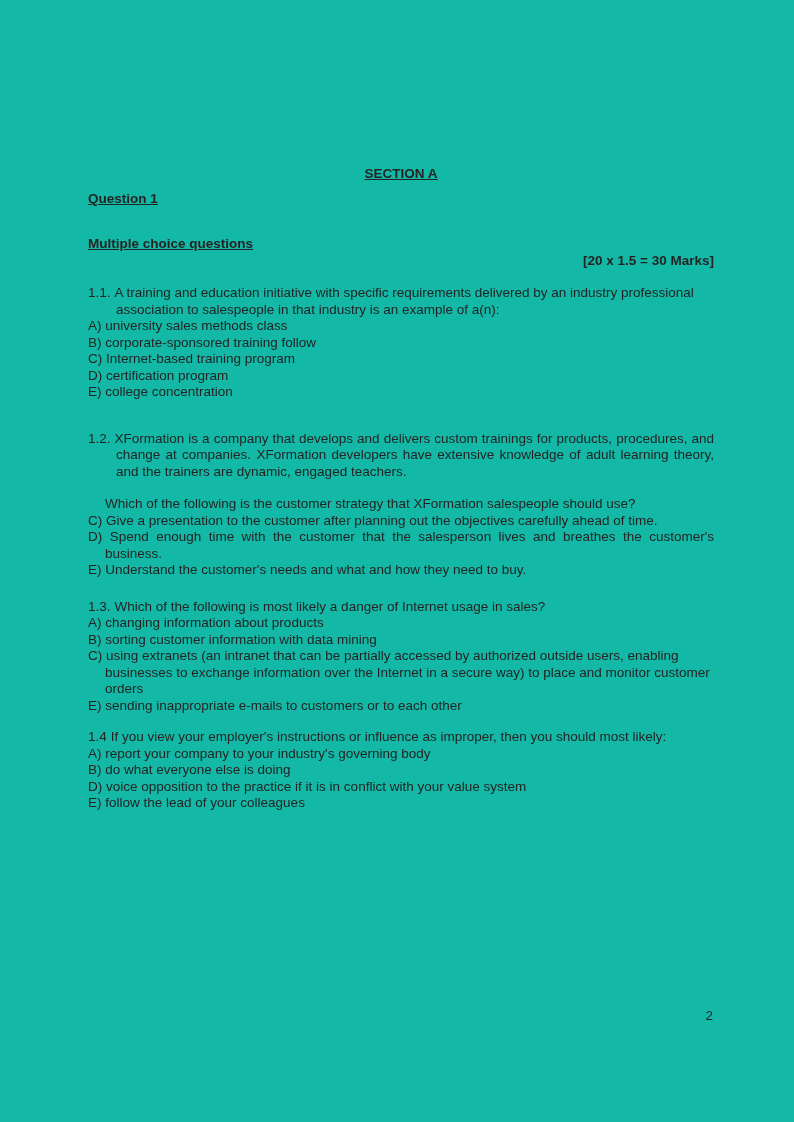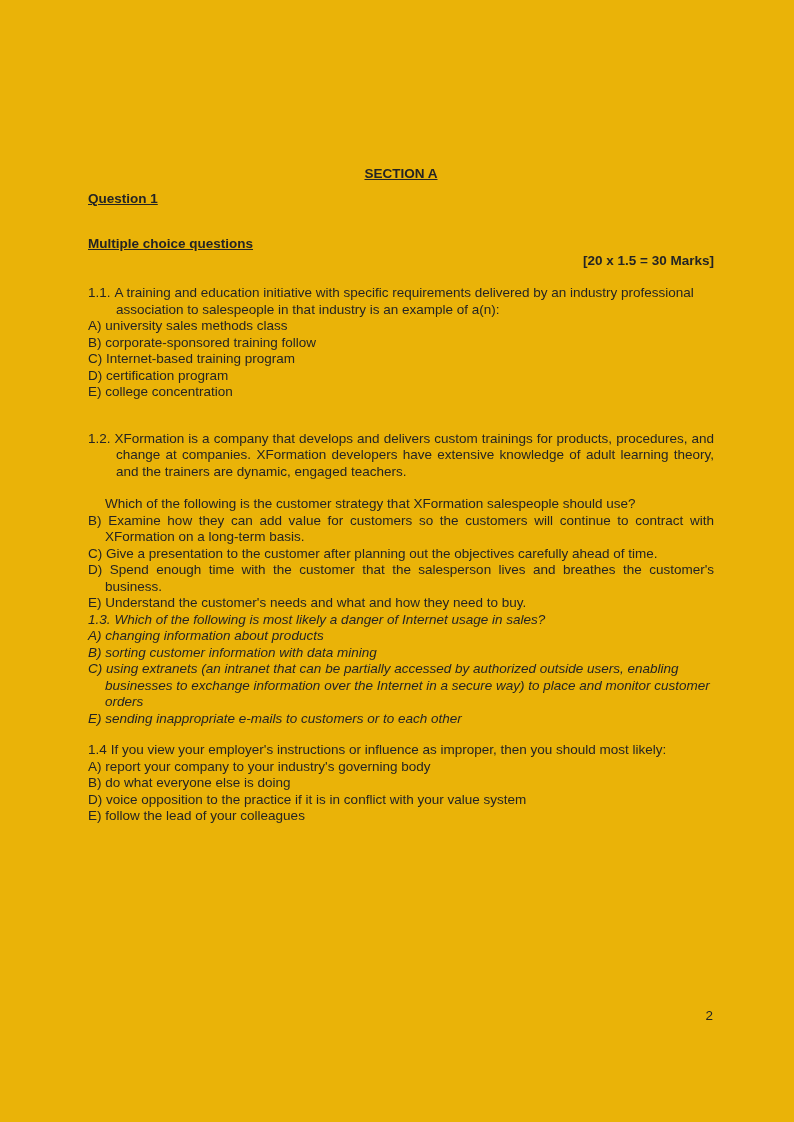--- a/index.html
+++ b/index.html
@@ -2,21 +2,21 @@
 <html><head>
 <meta charset="utf-8">
 <style>
   * { margin: 0; padding: 0; box-sizing: border-box; }
   html, body { background: #ffffff; }
   .page {
     position: relative;
     width: 794px;
     height: 1122px;
     margin: 0 auto;
-    background: #eab308;
+    background: #14b8a6;
     font-family: "Liberation Sans", sans-serif;
     color: #242424;
     overflow: hidden;
   }
   .content {
     position: absolute;
     left: 88px;
     top: 166px;
     width: 626px;
     font-size: 13.5px;
@@ -26,21 +26,21 @@
     font-weight: bold;
     text-decoration: underline;
   }
   .section-title { text-align: center; }
   .q-heading   { margin-top: 8px; }
   .sub-heading { margin-top: 29px; }
   .intro       { margin-top: 15px; }
   .marks-line  { text-align: right; font-weight: bold; }
   .question    { margin-top: 16px; }
   .q-1-2       { margin-top: 30px; }
-  .q-1-3       { margin-top: 0; font-style: italic; }
+  .q-1-3       { margin-top: 20px; }
   .q-1-4       { margin-top: 15px; }
   .qtext {
     padding-left: 28px;
     text-indent: -28px;
   }
   .qnum { padding-right: 4px; }
   .justify { text-align: justify; }
   .prompt {
     margin-top: 16px;
     padding-left: 17px;
@@ -77,21 +77,20 @@
       <div class="option">A) university sales methods class</div>
       <div class="option">B) corporate-sponsored training follow</div>
       <div class="option">C) Internet-based training program</div>
       <div class="option">D) certification program</div>
       <div class="option">E) college concentration</div>
     </div>
 
     <div class="question q-1-2">
       <p class="qtext justify"><span class="qnum">1.2.</span><span>XFormation is a company that develops and delivers custom trainings for products, procedures, and change at companies. XFormation developers have extensive knowledge of adult learning theory, and the trainers are dynamic, engaged teachers.</span></p>
       <p class="prompt">Which of the following is the customer strategy that XFormation salespeople should use?</p>
-      <div class="option justify">B) Examine how they can add value for customers so the customers will continue to contract with XFormation on a long-term basis.</div>
       <div class="option justify">C) Give a presentation to the customer after planning out the objectives carefully ahead of time.</div>
       <div class="option justify">D) Spend enough time with the customer that the salesperson lives and breathes the customer's business.</div>
       <div class="option justify">E) Understand the customer's needs and what and how they need to buy.</div>
     </div>
 
     <div class="question q-1-3">
       <p class="qtext"><span class="qnum">1.3.</span><span>Which of the following is most likely a danger of Internet usage in sales?</span></p>
       <div class="option">A) changing information about products</div>
       <div class="option">B) sorting customer information with data mining</div>
       <div class="option">C) using extranets (an intranet that can be partially accessed by authorized outside users, enabling businesses to exchange information over the Internet in a secure way) to place and monitor customer orders</div>

